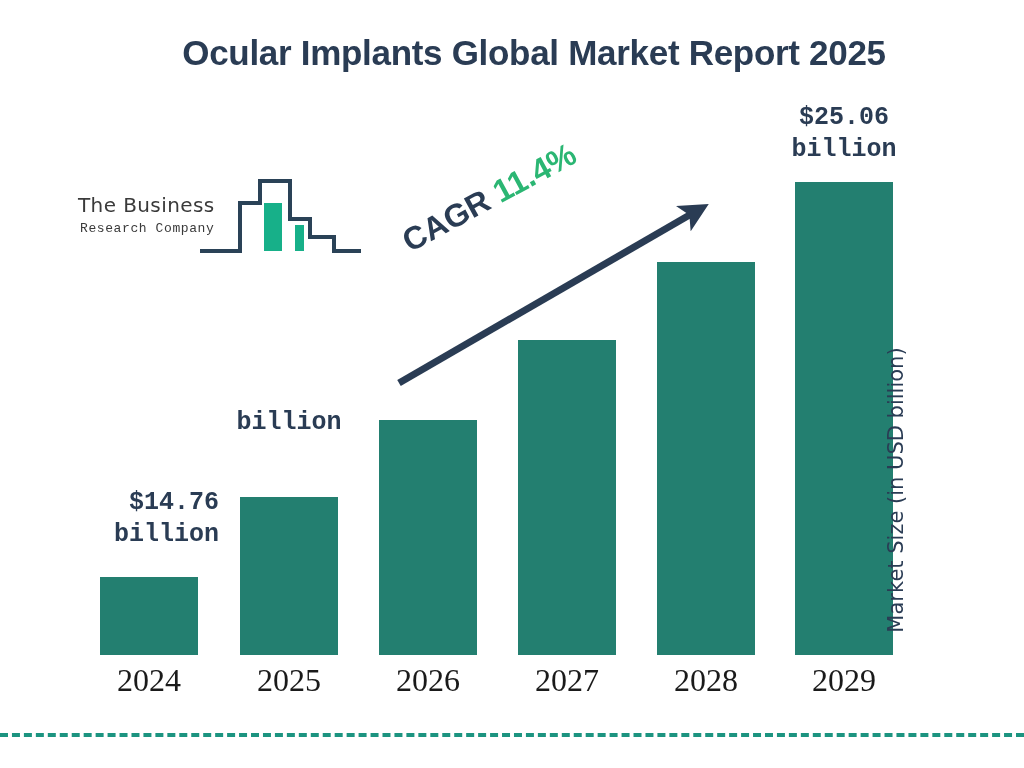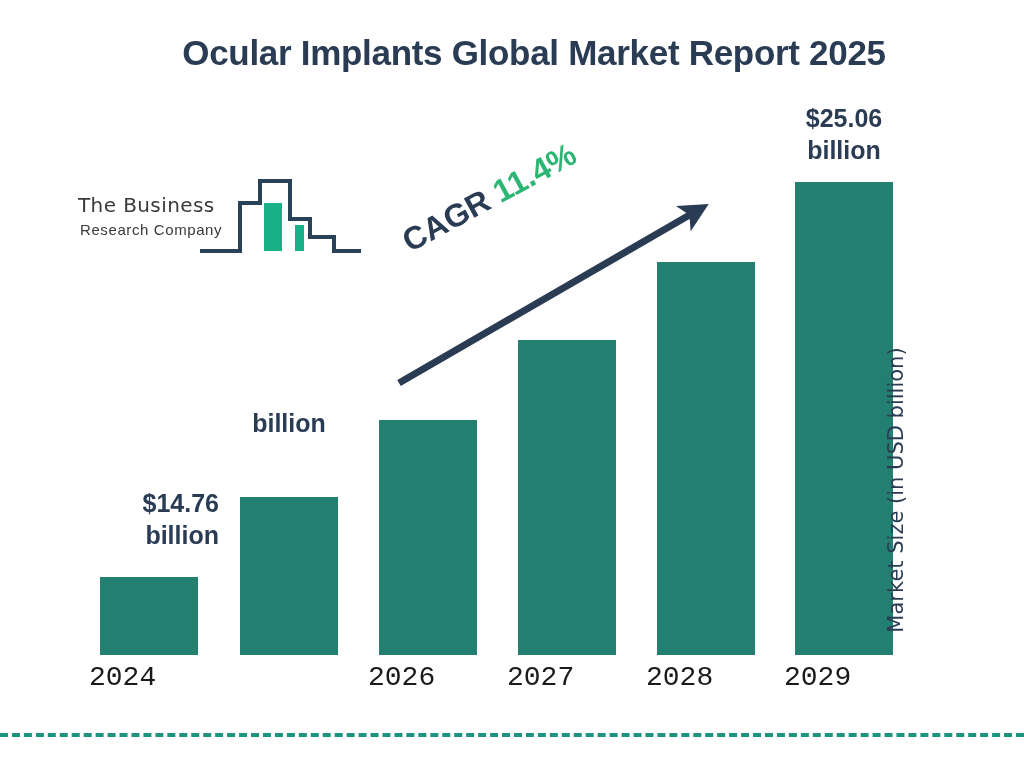--- a/index.html
+++ b/index.html
@@ -30,46 +30,48 @@
   .logo { position:absolute; left:78px; top:193px; width:205px; height:62px; }
   .logo-text-1 {
     position:absolute; left:0; top:0;
     font-size:20px; color:#3a3a3a;
     font-family:"DejaVu Sans", sans-serif;
     letter-spacing:0.4px;
     white-space:nowrap;
   }
   .logo-text-2 {
     position:absolute; left:2px; top:28px;
-    font-size:15px; color:#3a3a3a;
-    font-family:Liberation Sans, sans-serif;
+    font-size:13px; color:#3a3a3a;
+    font-family:Liberation Mono, monospace;
     letter-spacing:0.6px;
     white-space:nowrap;
   }
   .logo-mark { position:absolute; left:120px; top:-18px; }
 
   
   .plot { position:absolute; left:0; top:0; width:1024px; height:768px; }
   .bar {
     position:absolute;
     background:#237f70;
   }
   .bar-value {
     position:absolute;
     text-align:center;
     font-size:25px;
     font-weight:bold;
     color:#2a3c54;
     line-height:1.28;
+    font-family:Liberation Mono, monospace;
   }
   .x-label {
     position:absolute;
-    font-size:28px;
+    text-align:center;
+    font-size:32px;
     color:#1a1a1a;
-    font-family:Liberation Mono, monospace;
+    font-family:Liberation Serif, serif;
   }
 
   
   .y-axis-title {
     position:absolute;
     left:884px; top:320px;
     width:340px;
     transform:rotate(-90deg);
     transform-origin:170px 170px;
     text-align:center;
@@ -134,20 +136,21 @@
     <div class="bar-value" style="left:219px; top:407px; width:140px;">
       <div>billion</div>
     </div>
 
     <div class="bar-value" style="left:774px; top:102px; width:140px;">
       <div>$25.06</div>
       <div>billion</div>
     </div>
 
     <div class="x-label" style="left:89px;  top:662px; width:120px;">2024</div>
+    <div class="x-label" style="left:229px; top:662px; width:120px;">2025</div>
     <div class="x-label" style="left:368px; top:662px; width:120px;">2026</div>
     <div class="x-label" style="left:507px; top:662px; width:120px;">2027</div>
     <div class="x-label" style="left:646px; top:662px; width:120px;">2028</div>
     <div class="x-label" style="left:784px; top:662px; width:120px;">2029</div>
 
     <svg class="plot" width="1024" height="768" viewBox="0 0 1024 768" style="pointer-events:none;">
       <defs>
         <marker id="arrowhead" markerWidth="4.2" markerHeight="4.2" refX="1.6" refY="2.1" orient="auto">
           <path d="M0,0 L4.2,2.1 L0,4.2 L1.0,2.1 Z" fill="#2a3c54"></path>
         </marker>

